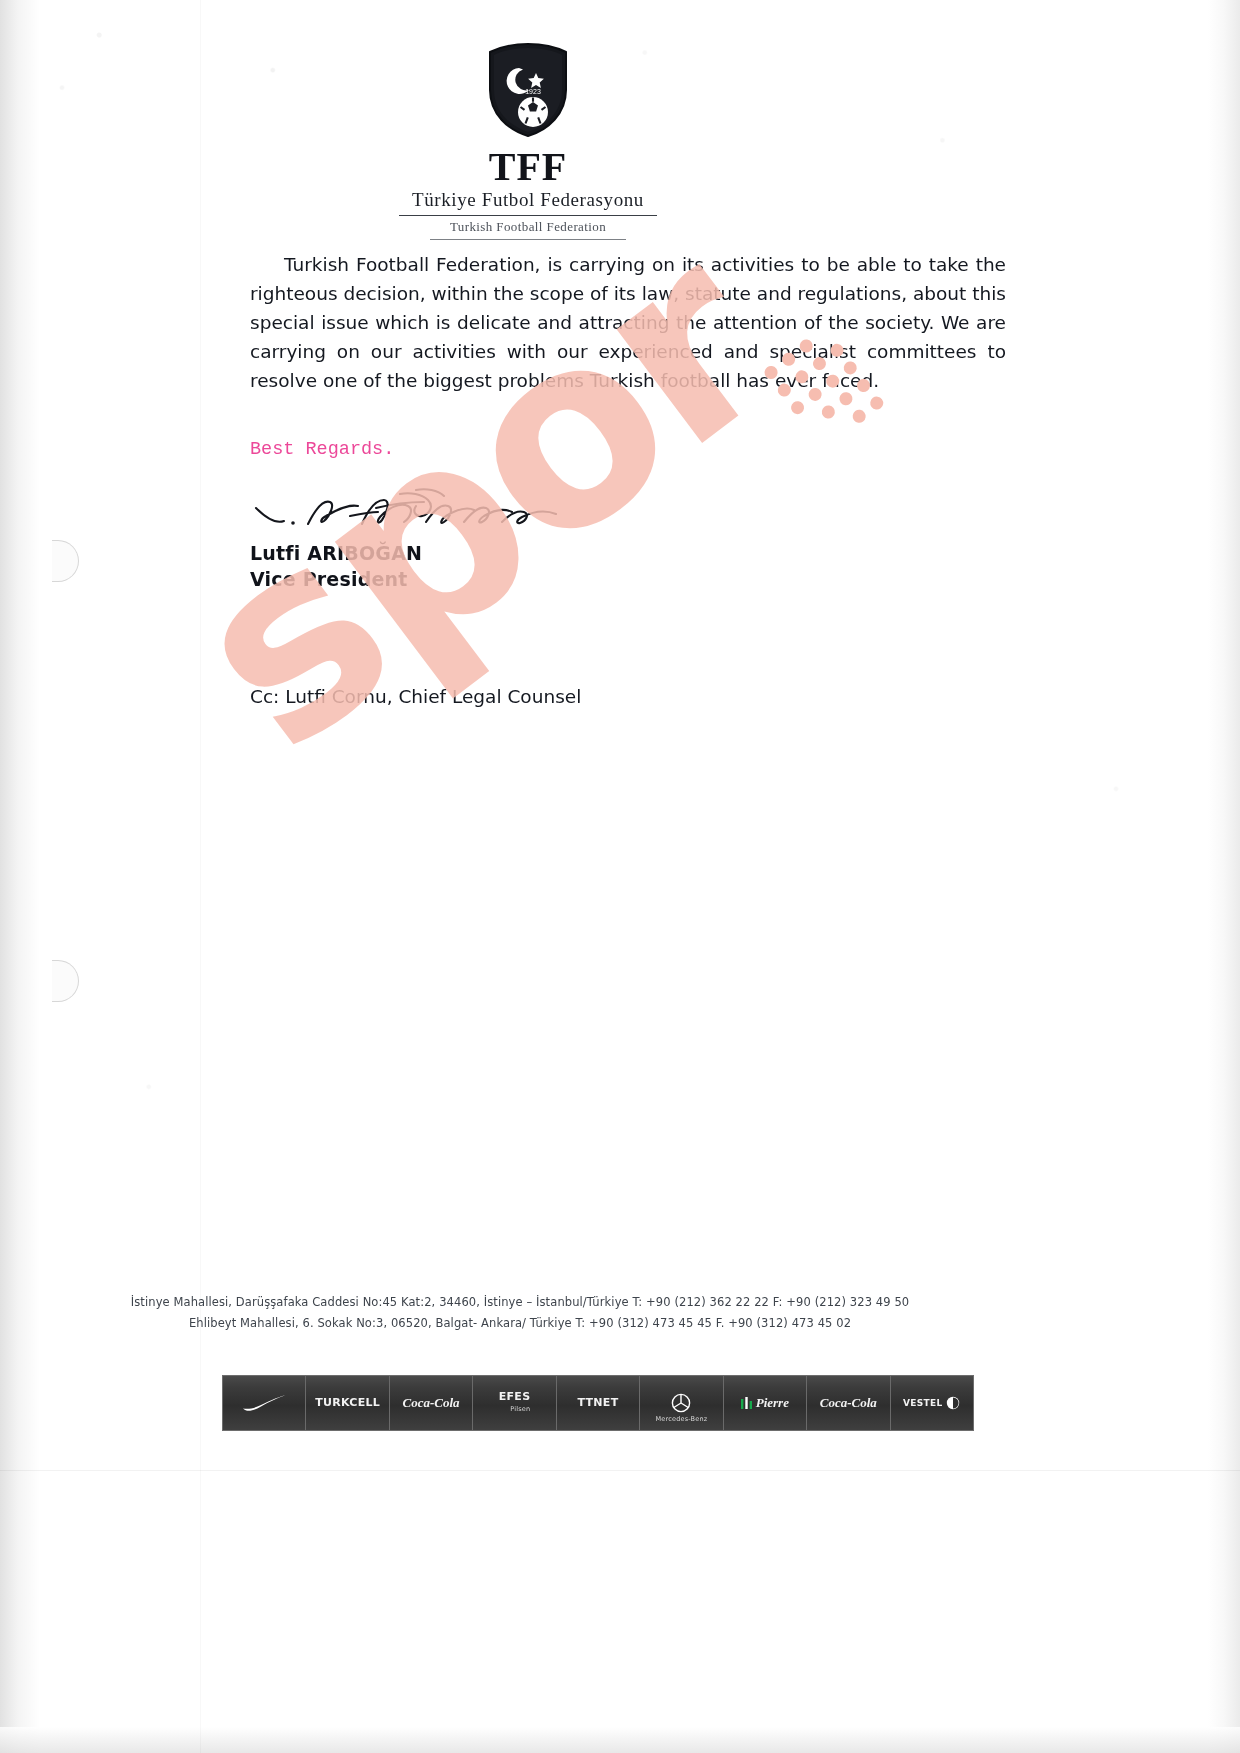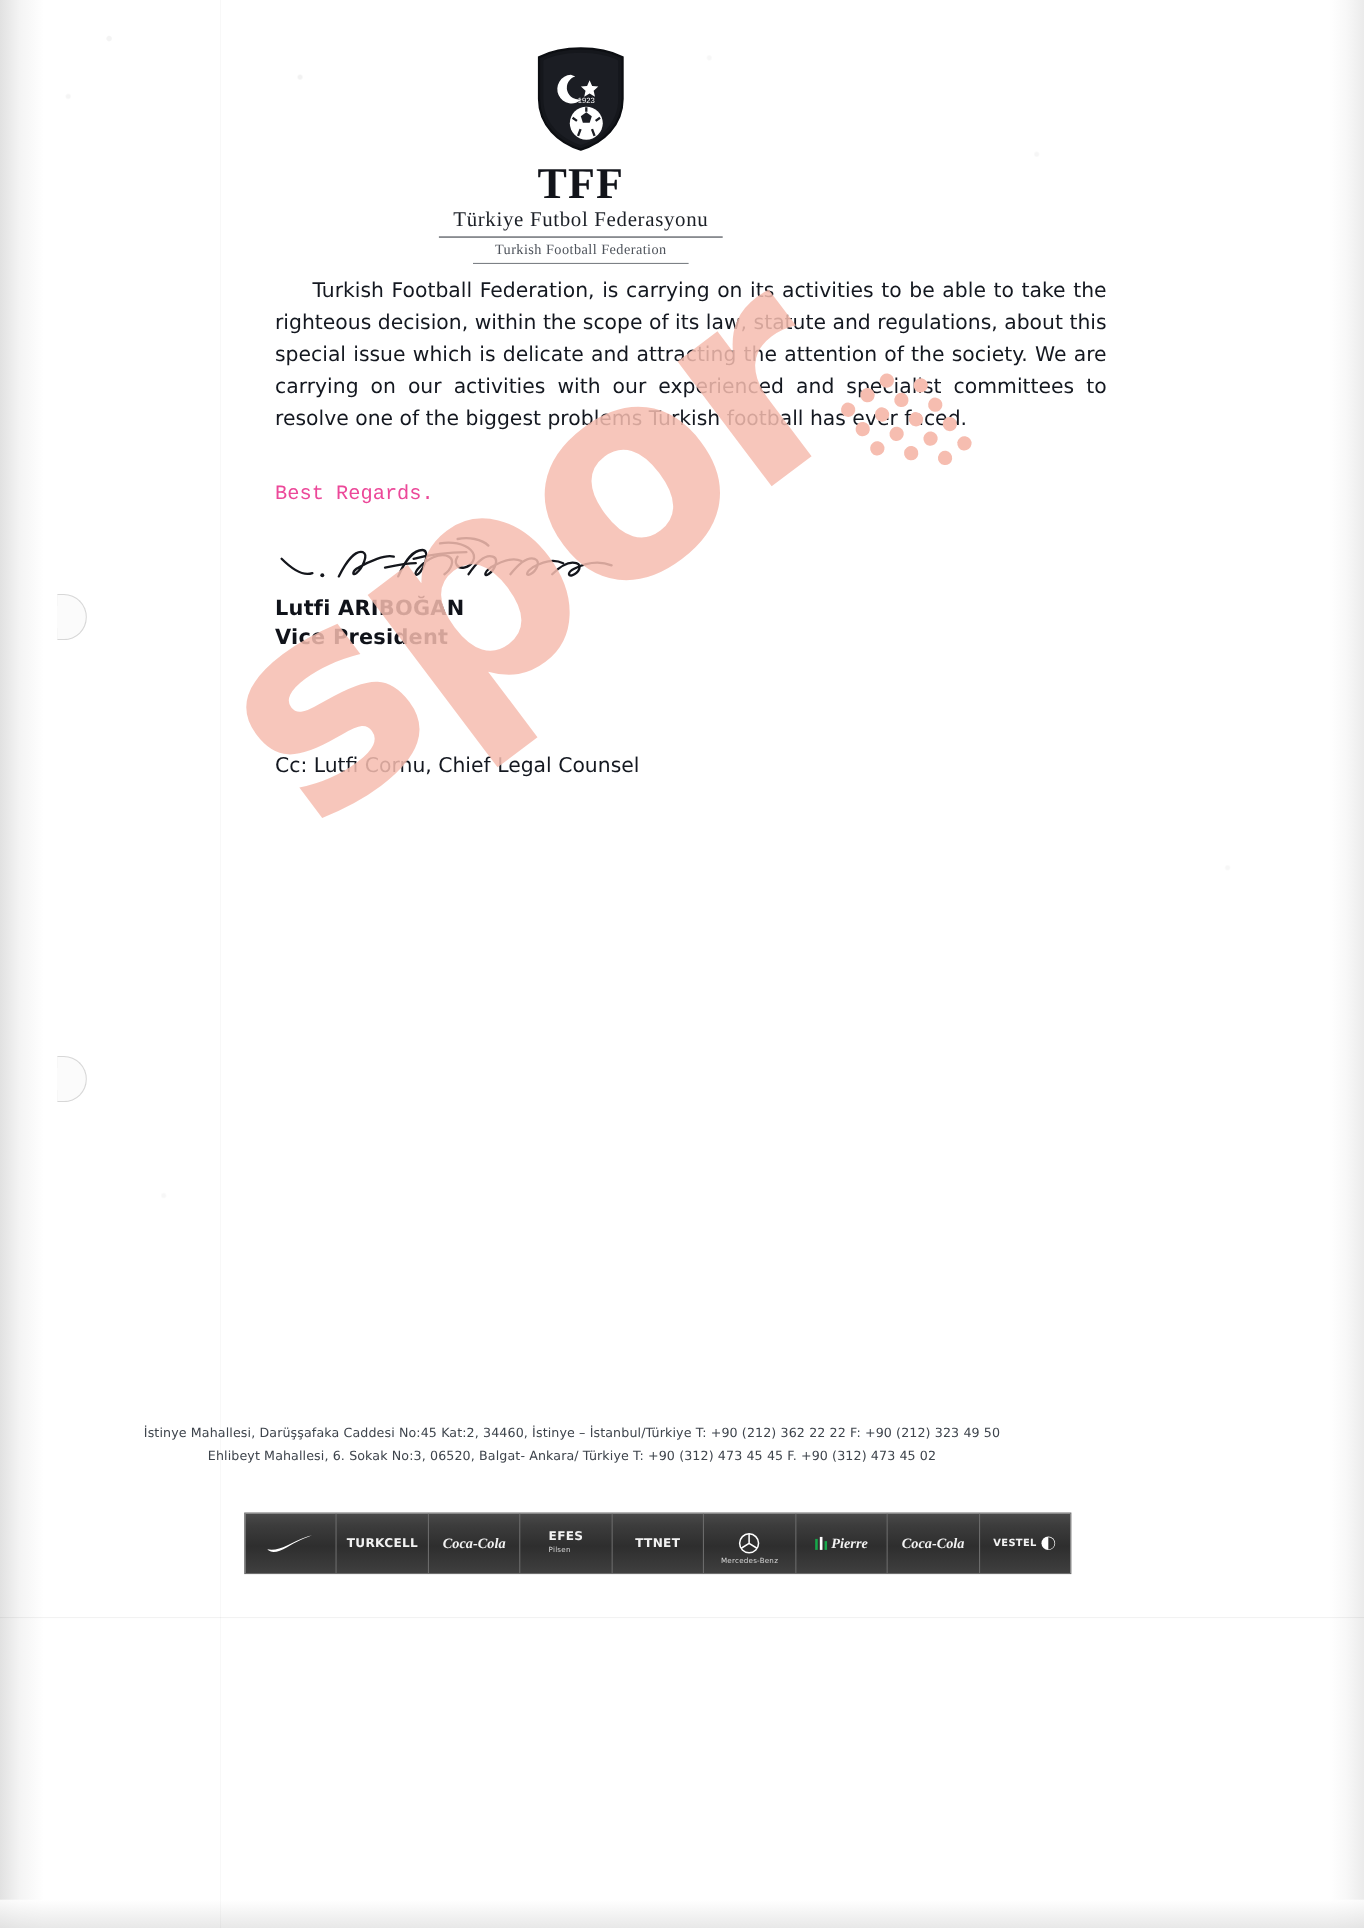--- a/index.html
+++ b/index.html
@@ -262,21 +262,21 @@
     border-right: 1px solid #6a6a6a;
     position: relative;
   }
   .sponsor:last-child { border-right: none; }
   .sponsor-label {
     font-family: "DejaVu Sans", sans-serif;
     font-size: 11px;
     font-weight: bold;
     color: #f2f2f2;
     letter-spacing: .3px;
-    text-align: left;
+    text-align: right;
     line-height: 12px;
     white-space: nowrap;
   }
   .sponsor-label.script {
     font-family: "Liberation Serif", serif;
     font-style: italic;
     font-size: 13px;
     letter-spacing: 0;
   }
   .sponsor-sub {

